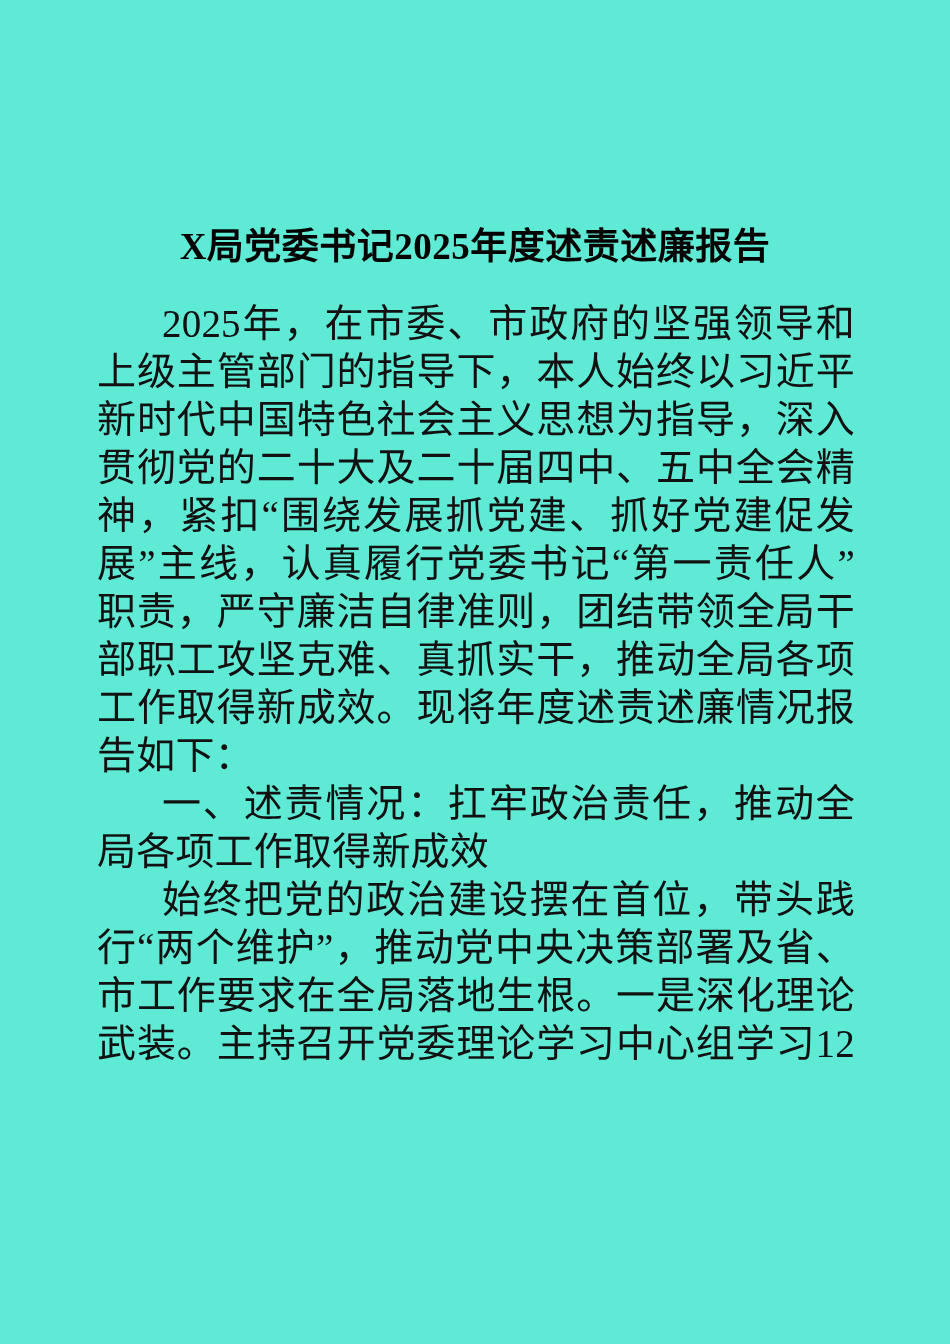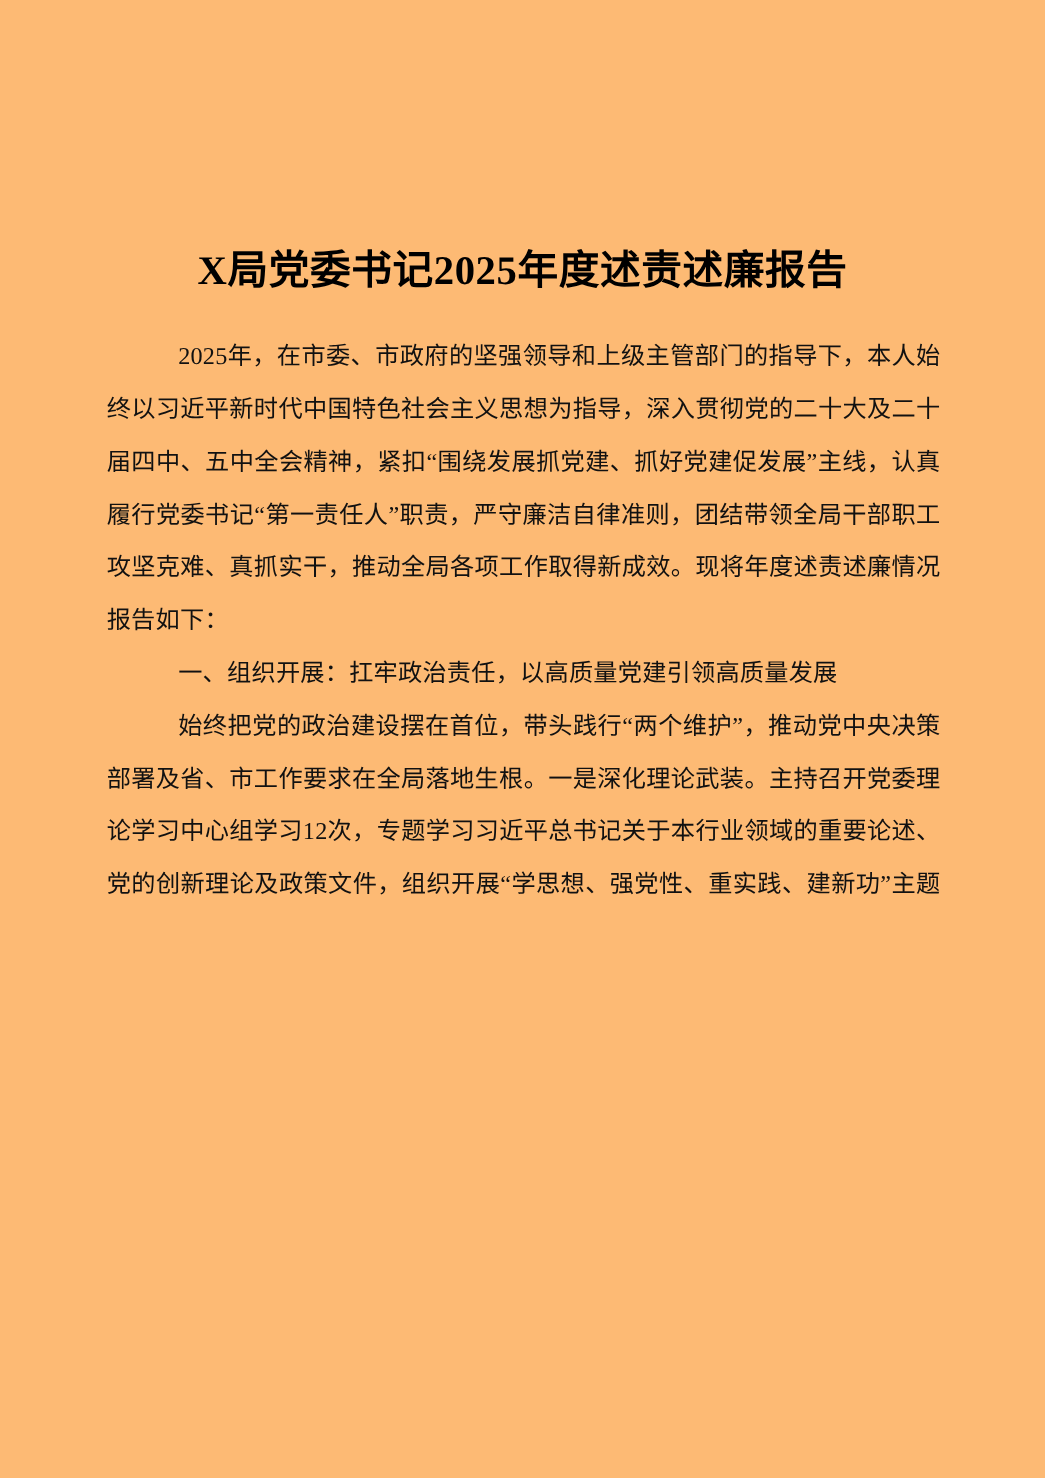--- a/index.html
+++ b/index.html
@@ -14,21 +14,21 @@
     overflow: hidden;
     font-family: "Liberation Serif", "DejaVu Serif", serif;
     color: #000000;
     -webkit-font-smoothing: antialiased;
   }
 
   .page {
     position: relative;
     width: 950px;
     height: 1344px;
-    background: #fdba74;
+    background: #5eead4;
     box-sizing: border-box;
   }
 
   
   .doc-title {
     position: absolute;
     left: 97px;
     top: 196px;
     width: 756px;
     text-align: center;
@@ -44,21 +44,21 @@
   .body-block {
     position: absolute;
     left: 97px;
     top: 300px;
     width: 758px;
   }
 
   .para {
     margin: 0;
     font-family: "Liberation Serif", "DejaVu Serif", serif;
-    font-size: 22px;
+    font-size: 39px;
     line-height: 48px;
     text-align: justify;
     text-justify: inter-character;
     text-indent: 65px;
     letter-spacing: 0.2px;
     word-break: break-all;
     color: #111111;
   }
 
   
@@ -77,19 +77,19 @@
 <body>
 
 <div class="page">
 
   <h1 class="doc-title">X局党委书记2025年度述责述廉报告</h1>
 
   <div class="body-block">
 
     <p class="para">2025年，在市委、市政府的坚强领导和上级主管部门的指导下，本人始终以习近平新时代中国特色社会主义思想为指导，深入贯彻党的二十大及二十届四中、五中全会精神，紧扣“围绕发展抓党建、抓好党建促发展”主线，认真履行党委书记“第一责任人”职责，严守廉洁自律准则，团结带领全局干部职工攻坚克难、真抓实干，推动全局各项工作取得新成效。现将年度述责述廉情况报告如下：</p>
 
-    <p class="para heading-1">一、组织开展：扛牢政治责任，以高质量党建引领高质量发展</p>
+    <p class="para heading-1">一、述责情况：扛牢政治责任，推动全局各项工作取得新成效</p>
 
 
     <p class="para clipped">始终把党的政治建设摆在首位，带头践行“两个维护”，推动党中央决策部署及省、市工作要求在全局落地生根。一是深化理论武装。主持召开党委理论学习中心组学习12次，专题学习习近平总书记关于本行业领域的重要论述、党的创新理论及政策文件，组织开展“学思想、强党性、重实践、建新功”主题教育成果巩固拓展行动，全局党员干部撰写学习心得230余篇，举办专题研讨4场，推动理论学习入脑入</p>
 
   </div>
 </div>
 
 </body></html>

